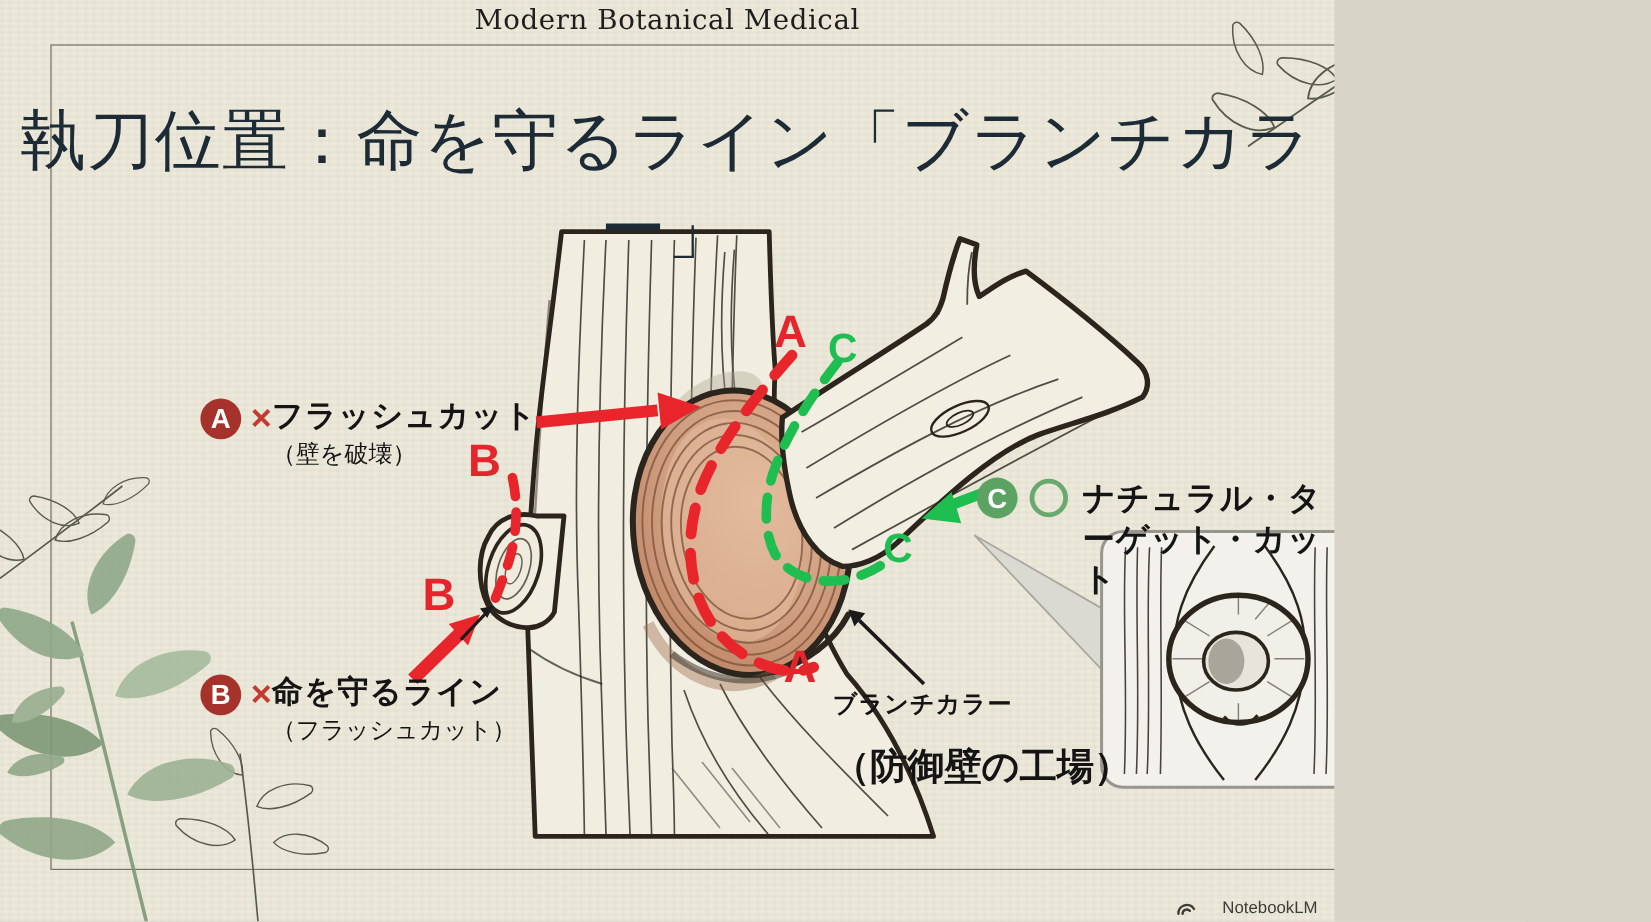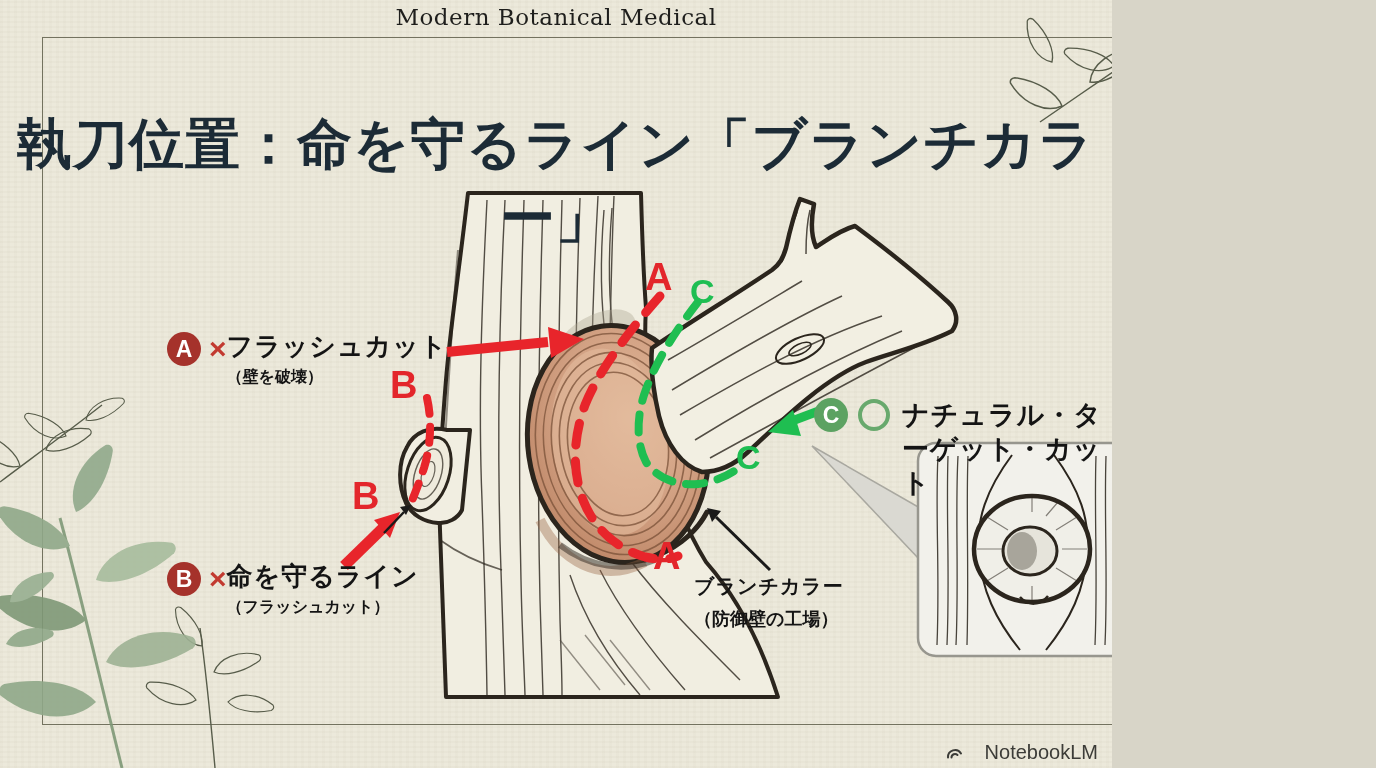--- a/index.html
+++ b/index.html
@@ -9,44 +9,44 @@
     background-image:repeating-linear-gradient(0deg, rgba(140,130,100,0.04) 0 2px, transparent 2px 5px),
                      repeating-linear-gradient(90deg, rgba(140,130,100,0.03) 0 3px, transparent 3px 7px);
     font-family:"Liberation Sans","DejaVu Sans",sans-serif;
   }
   .frame{position:absolute;left:42px;top:37px;width:1291px;height:686px;
     border:1.5px solid #73725F;z-index:1;}
   .art{position:absolute;left:0;top:0;width:1376px;height:768px;z-index:2;pointer-events:none;}
   .header{position:absolute;left:0;top:4px;width:100%;text-align:center;
     font-family:"DejaVu Serif","Liberation Serif",serif;font-size:23px;color:#1E1E1C;
     letter-spacing:0.5px;z-index:3;}
-  .title{position:absolute;left:0;top:108px;width:100%;margin:0;text-align:center;
-    font-family:"DejaVu Serif","Liberation Serif",serif;font-weight:bold;font-size:55px;
+  .title{position:absolute;left:0;top:81px;width:100%;margin:0;text-align:center;
+    font-family:"DejaVu Serif","Liberation Serif",serif;font-weight:normal;font-size:55px;
     color:#1C2B36;letter-spacing:1px;z-index:3;}
   .label{position:absolute;z-index:4;display:flex;align-items:flex-start;}
   .badge{width:34px;height:34px;border-radius:50%;color:#FFFFFF;font-weight:bold;
     font-size:23px;display:flex;align-items:center;justify-content:center;flex:0 0 auto;}
   .badge.red{background:#A5322B;}
   .badge.green{background:#5CA262;}
   .xmark{color:#C23A30;font-weight:bold;font-size:30px;line-height:34px;margin-left:8px;}
   .ring{width:24px;height:24px;border:4px solid #68A96D;border-radius:50%;margin-left:10px;margin-top:1px;flex:0 0 auto;}
   .ltext{color:#141414;}
   .ltext .l1{font-size:26px;font-weight:800;letter-spacing:1px;line-height:1.1;}
-  .ltext .l2{font-size:16px;font-weight:700;letter-spacing:0px;margin-top:7px;line-height:1.1;}
+  .ltext .l2{font-size:20px;font-weight:400;letter-spacing:0px;margin-top:7px;line-height:1.1;}
   .ctext{margin-left:12px;font-size:27px;font-weight:800;color:#141414;letter-spacing:1px;line-height:34px;}
   .collar-label{position:absolute;left:694px;top:573px;z-index:4;color:#141414;}
   .collar-label .l1{font-size:20px;font-weight:800;letter-spacing:1px;}
-  .collar-label .l2{font-size:18px;font-weight:800;margin-top:7px;}
+  .collar-label .l2{font-size:31px;font-weight:800;margin-top:18px;}
   .caption{position:absolute;left:843px;top:659px;width:346px;text-align:center;
     font-size:21px;font-weight:800;color:#151515;line-height:1.32;z-index:4;}
   .cutletter{position:absolute;z-index:4;font-weight:800;font-size:38px;line-height:1;}
   .cutletter.red{color:#E3262B;}
   .cutletter.green{color:#1EBE52;font-size:34px;}
   .footer{position:absolute;right:14px;bottom:4px;display:flex;align-items:center;gap:22px;
-    z-index:4;color:#3C3C38;font-size:20px;font-weight:500;}
+    z-index:4;color:#3C3C38;font-size:14px;font-weight:500;}
 </style>
 </head>
 <body>
 
 <div class="slide">
 
   <div class="frame"></div>
 
   <div class="header">Modern Botanical Medical</div>
 

